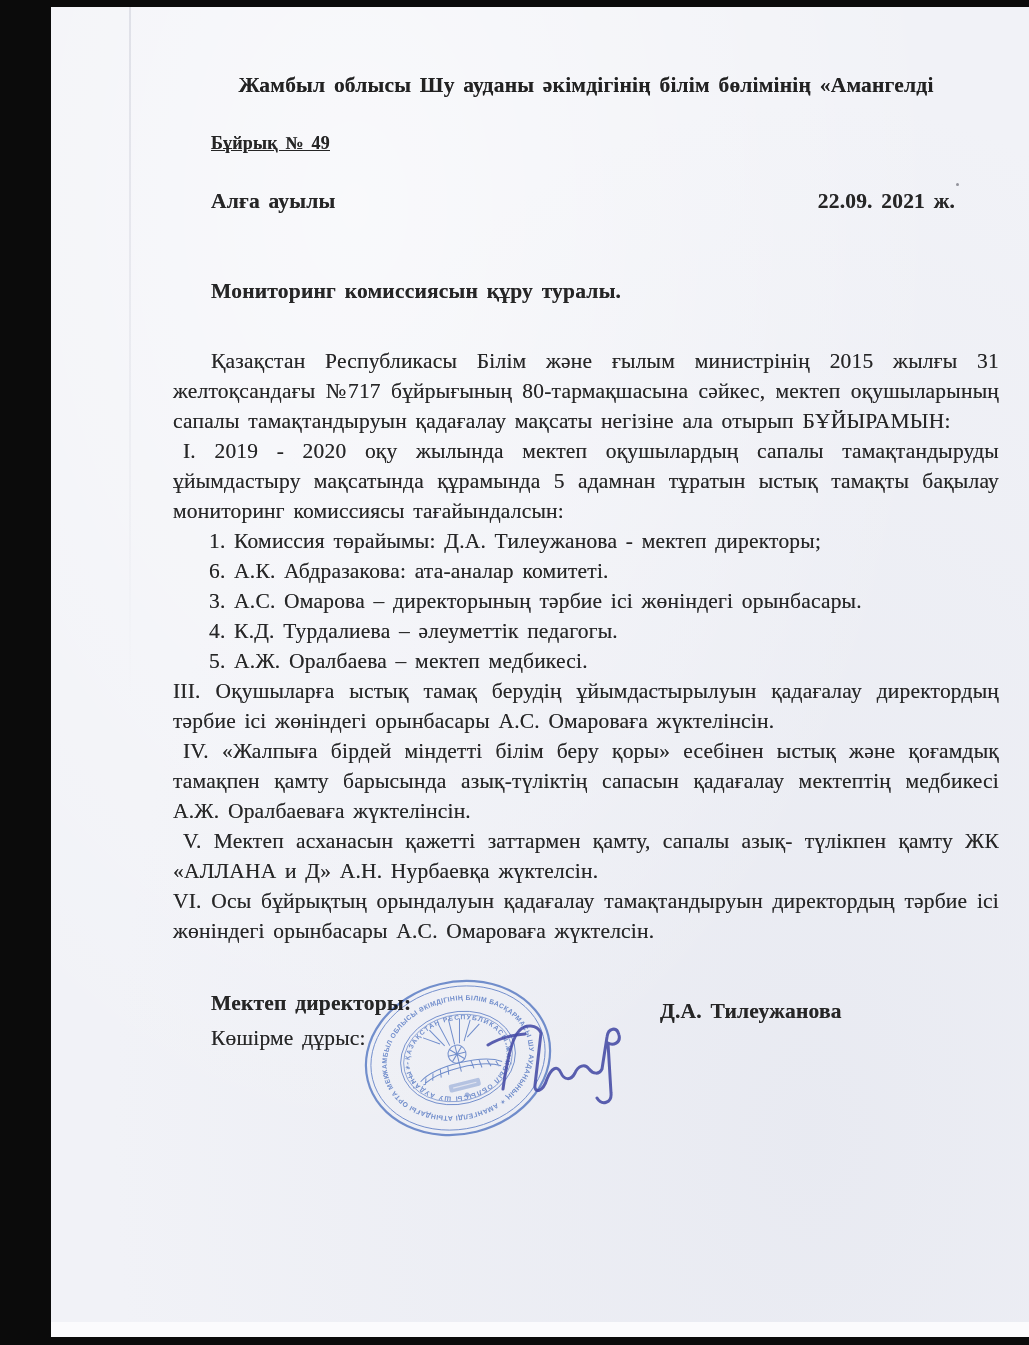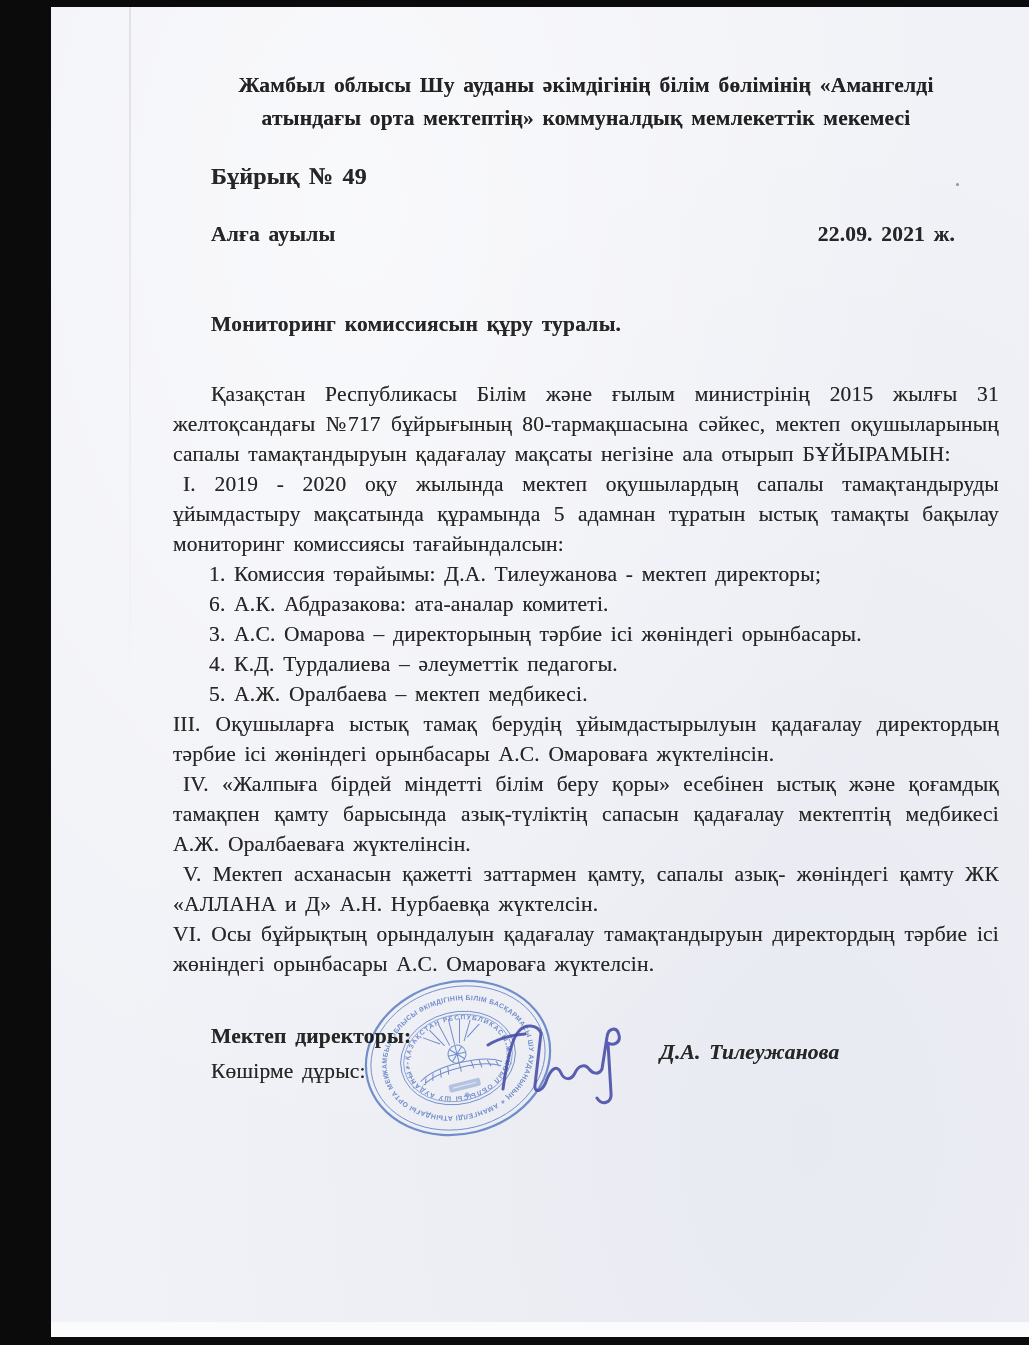--- a/index.html
+++ b/index.html
@@ -39,34 +39,34 @@
     padding:62px 64px 0 122px;
     font-size:21.5px;line-height:30px;
     word-spacing:3px;letter-spacing:0.2px;
     text-shadow:0 0 0.6px rgba(40,40,45,0.55);
   }
   .bold{font-weight:bold;}
   .doc-header{
     text-align:center;font-weight:bold;font-size:21.5px;line-height:33px;
     letter-spacing:0.2px;padding:0 28px;color:#222;
   }
-  .order-no{margin-top:26px;font-size:24px;line-height:30px;padding-left:38px;}
+  .order-no{margin-top:26px;font-size:18px;line-height:30px;padding-left:38px;text-decoration:underline;}
   .place-date{
     margin-top:28px;line-height:30px;
     display:flex;justify-content:space-between;align-items:flex-start;
     padding-left:38px;padding-right:44px;
   }
   .subject{margin-top:60px;line-height:30px;padding-left:38px;}
   .body-text{margin-top:40px;}
   .body-text p{margin:0;text-align:justify;}
   .ind-lg{text-indent:38px;}
   .ind-sm{text-indent:10px;}
   .member{padding-left:36px;text-align:right;}
   .sig-row{position:relative;margin-top:40px;line-height:34px;padding-left:38px;}
-  .sig-name{position:absolute;left:487px;top:16px;font-style:italic;}
+  .sig-name{position:absolute;left:487px;top:8px;}
   .copy-note{line-height:36px;padding-left:38px;}
   .overlay{
     position:absolute;left:0;top:0;width:1012px;height:1330px;
     z-index:2;pointer-events:none;mix-blend-mode:multiply;
   }
   .stamp-ink{stroke:#5c80cb;fill:none;}
   .stamp text{
     font-family:"Liberation Sans","DejaVu Sans",sans-serif;
     font-weight:bold;fill:#5c80cb;stroke:none;
   }
@@ -78,21 +78,20 @@
 </head>
 <body>
 
 <div class="page">
   <div class="paper">
     <div class="crease"></div>
 
     <div class="content">
       <div class="doc-header">
         <div>Жамбыл облысы Шу ауданы әкімдігінің білім бөлімінің «Амангелді</div>
-        <div>атындағы орта мектептің» коммуналдық мемлекеттік мекемесі</div>
       </div>
 
       <div class="order-no bold">Бұйрық № 49</div>
 
       <div class="place-date">
         <span class="bold">Алға ауылы</span>
         <span class="bold">22.09. 2021  ж.</span>
       </div>
 
       <div class="subject bold">Мониторинг  комиссиясын құру  туралы.</div>
@@ -100,21 +99,21 @@
       <div class="body-text">
         <p class="ind-lg">Қазақстан Республикасы Білім және ғылым министрінің 2015 жылғы 31 желтоқсандағы №717 бұйрығының 80-тармақшасына сәйкес, мектеп оқушыларының сапалы тамақтандыруын қадағалау мақсаты негізіне ала отырып БҰЙЫРАМЫН:</p>
         <p class="ind-sm">I. 2019 - 2020 оқу жылында мектеп оқушылардың сапалы тамақтандыруды ұйымдастыру мақсатында құрамында  5 адамнан тұратын ыстық тамақты бақылау мониторинг комиссиясы тағайындалсын:</p>
         <p class="member">1.  Комиссия төрайымы: Д.А. Тилеужанова - мектеп директоры;</p>
         <p class="member">6.  А.К. Абдразакова: ата-аналар комитеті.</p>
         <p class="member">3.  А.С. Омарова – директорының тәрбие ісі жөніндегі орынбасары.</p>
         <p class="member">4.  К.Д. Турдалиева – әлеуметтік педагогы.</p>
         <p class="member">5.  А.Ж. Оралбаева – мектеп медбикесі.</p>
         <p>III. Оқушыларға ыстық тамақ берудің ұйымдастырылуын қадағалау директордың тәрбие ісі жөніндегі орынбасары А.С. Омароваға жүктелінсін.</p>
         <p class="ind-sm">IV.  «Жалпыға бірдей міндетті  білім беру қоры» есебінен ыстық және қоғамдық тамақпен қамту барысында азық-түліктің сапасын қадағалау мектептің медбикесі А.Ж. Оралбаеваға жүктелінсін.</p>
-        <p class="ind-sm">V. Мектеп асханасын қажетті заттармен қамту, сапалы азық- жөніндегі қамту ЖК «АЛЛАНА и Д» А.Н. Нурбаевқа жүктелсін.</p>
+        <p class="ind-sm">V. Мектеп асханасын қажетті заттармен қамту, сапалы азық- түлікпен қамту ЖК «АЛЛАНА и Д» А.Н. Нурбаевқа жүктелсін.</p>
         <p>VI. Осы бұйрықтың орындалуын қадағалау тамақтандыруын  директордың тәрбие ісі жөніндегі орынбасары А.С. Омароваға жүктелсін.</p>
       </div>
 
       <div class="sig-row">
         <span class="bold">Мектеп директоры:</span>
         <span class="bold sig-name">Д.А. Тилеужанова</span>
       </div>
       <div class="copy-note">Көшірме дұрыс:</div>
     </div>
 

